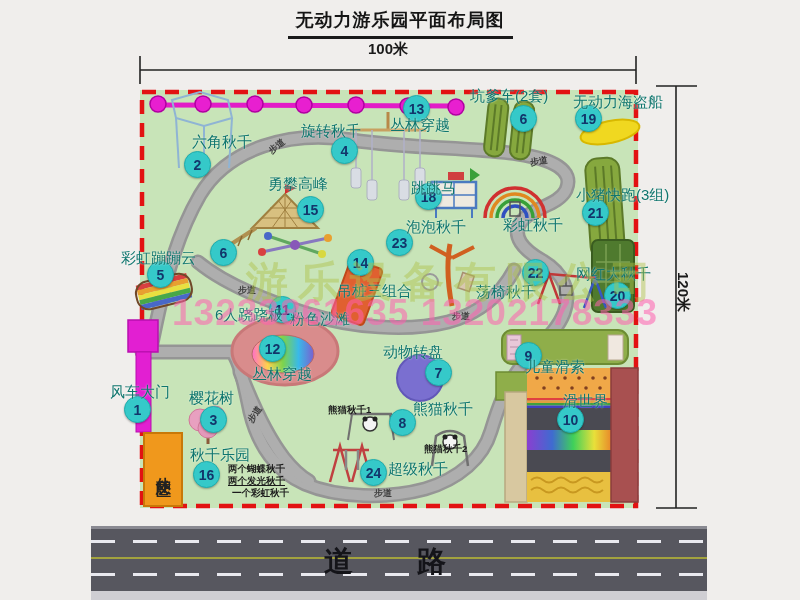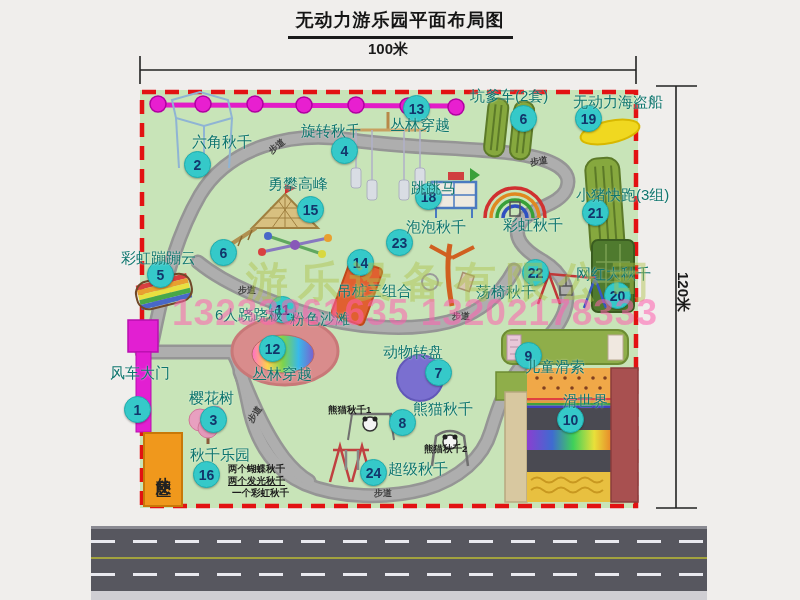--- a/index.html
+++ b/index.html
@@ -333,21 +333,21 @@
   <div class="badge" style="left:193px;top:461px;">16</div>
   <div class="badge" style="left:510px;top:105px;">6</div>
   <div class="badge" style="left:415px;top:183px;">18</div>
   <div class="badge" style="left:575px;top:105px;">19</div>
   <div class="badge" style="left:604px;top:282px;">20</div>
   <div class="badge" style="left:582px;top:199px;">21</div>
   <div class="badge" style="left:522px;top:259px;">22</div>
   <div class="badge" style="left:386px;top:229px;">23</div>
   <div class="badge" style="left:360px;top:459px;">24</div>
 
-  <div class="lbl" style="left:110px;top:364px;">风车大门</div>
+  <div class="lbl" style="left:110px;top:383px;">风车大门</div>
   <div class="lbl" style="left:192px;top:133px;">六角秋千</div>
   <div class="lbl" style="left:189px;top:389px;">樱花树</div>
   <div class="lbl" style="left:301px;top:122px;">旋转秋千</div>
   <div class="lbl" style="left:121px;top:249px;">彩虹蹦蹦云</div>
   <div class="lbl" style="left:215px;top:263px;margin-top:43px;">6人跷跷板</div>
   <div class="lbl" style="left:383px;top:343px;">动物转盘</div>
   <div class="lbl" style="left:413px;top:400px;">熊猫秋千</div>
   <div class="lbl" style="left:525px;top:335px;margin-top:23px;">儿童滑索</div>
   <div class="lbl" style="left:529px;top:392px;margin-left:34px;">滑世界</div>
   <div class="lbl" style="left:290px;top:310px;">粉色沙滩</div>
@@ -379,16 +379,17 @@
   <div class="bd" style="left:246px;top:408px;transform:rotate(-55deg);">步道</div>
   <div class="bd" style="left:374px;top:487px;">步道</div>
 
   <div class="wm-company">游乐设备有限公司</div>
   <div class="wm-phones">13233861635 13202178333</div>
 
   <div class="road">
     <div class="dash" style="top:11px;"></div>
     <div class="mid"></div>
     <div class="dash" style="top:44px;"></div>
+    <div class="road-label">道 路</div>
   </div>
   <div class="under-road"></div>
 
 </div>
 
 </body></html>

